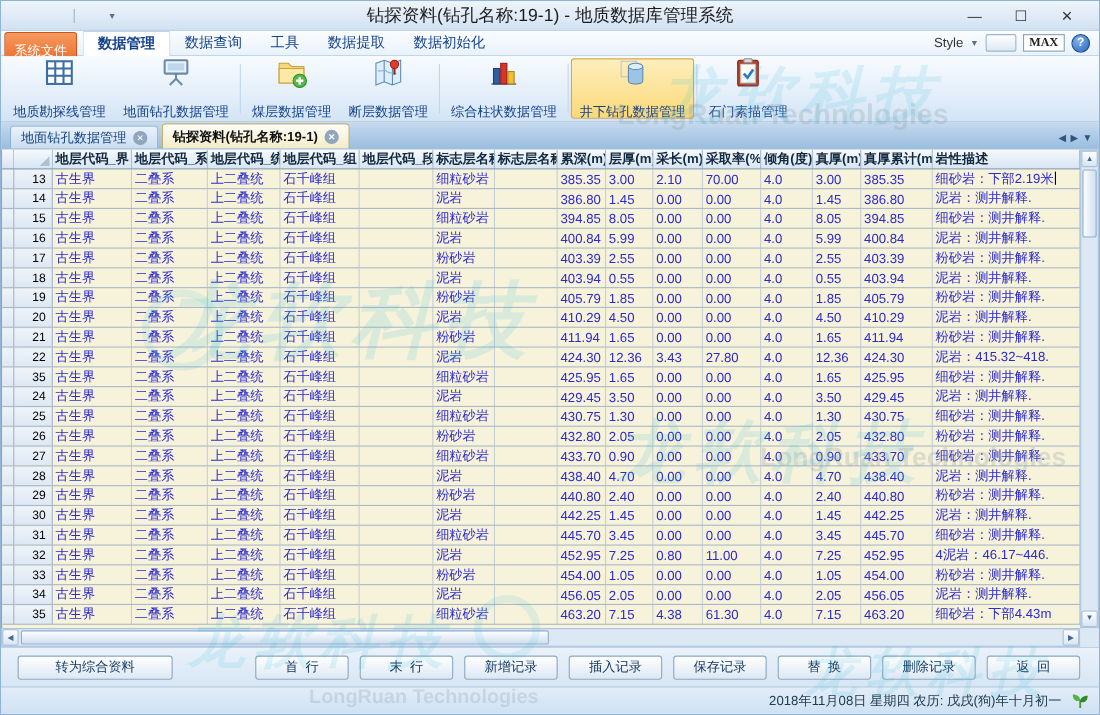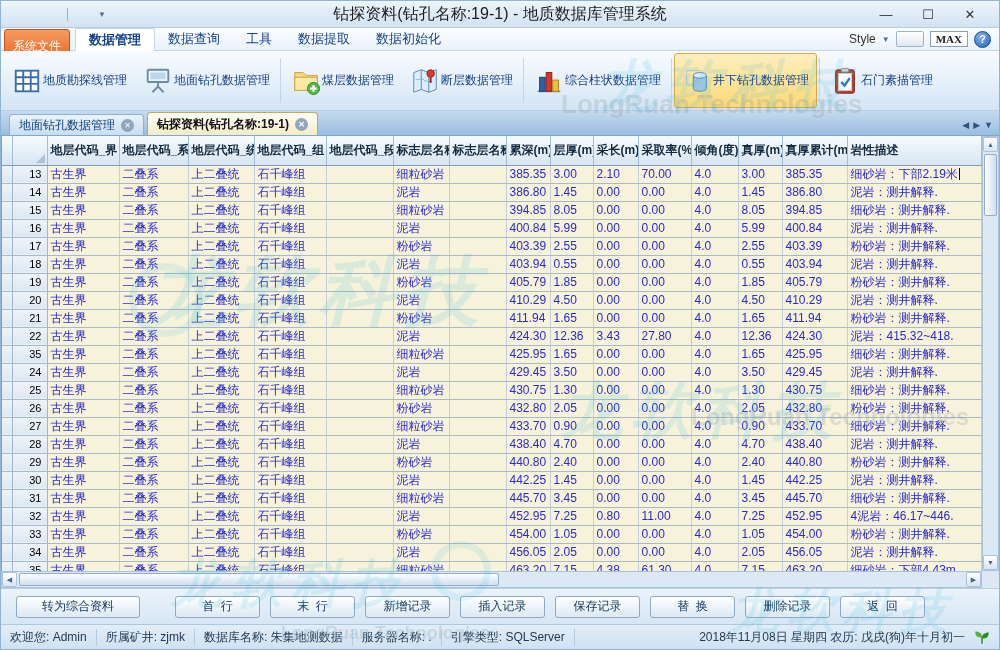--- a/index.html
+++ b/index.html
@@ -23,59 +23,59 @@
   .ribbon-tab { padding:0 13px; font-size:13px; color:#15428b; display:flex; align-items:center; }
   .ribbon-tab.active { background:#fff; border:1px solid #c2d6ea; border-bottom:none; border-radius:2px 2px 0 0; font-weight:bold; margin-bottom:-1px; }
   .ribbon-right { margin-left:auto; display:flex; align-items:center; gap:6px; padding-right:8px; font-size:12px; color:#333; }
   .style-arrow { font-size:8px; color:#55708a; }
   .skin-btn { width:28px; height:16px; background:linear-gradient(#ffffff,#dde8f2); border:1px solid #9db4ca; border-radius:2px; }
   .max-btn { padding:0 5px; height:16px; line-height:14px; background:#fff; border:1px solid #8aa0b8; font-family:"Liberation Serif",serif; font-weight:bold; font-size:11px; color:#222; }
   .help-btn { width:17px; height:17px; border-radius:50%; background:radial-gradient(circle at 35% 30%, #7db4ee, #2a62b8); color:#fff; font-weight:bold; font-size:11px; display:flex; align-items:center; justify-content:center; border:1px solid #1c4a90; }
 
   
   .toolbar { height:60px; flex:0 0 60px; background:linear-gradient(#f8fbfe,#e1edf9 65%,#d3e4f4); border-bottom:1px solid #b9cfe4; display:flex; align-items:stretch; padding:2px 3px; }
-  .tool-btn { display:flex; flex-direction:row; align-items:center; justify-content:center; gap:1px; padding:2px 7px; border:1px solid transparent; border-radius:3px; font-size:12px; color:#15428b; white-space:nowrap; }
+  .tool-btn { display:flex; flex-direction:column; align-items:center; justify-content:center; gap:12px; padding:2px 7px; border:1px solid transparent; border-radius:3px; font-size:12px; color:#15428b; white-space:nowrap; }
   .tool-btn.active { background:linear-gradient(#fdeebc,#fbd978); border-color:#d8a948; }
   .tool-icon svg { width:30px; height:30px; display:block; }
   .tool-sep { width:1px; background:#c3d6e8; margin:5px 2px; }
 
   
   .doctabs { height:25px; flex:0 0 25px; background:linear-gradient(#c6daee,#9abddf); border-bottom:1px solid #7fa8cf; display:flex; align-items:flex-end; padding:0 0 0 8px; }
   .doc-tabs-holder { display:flex; align-items:flex-end; }
   .doc-tab { height:21px; display:flex; align-items:center; gap:6px; padding:0 9px; font-size:12px; color:#14427f; background:linear-gradient(#eaf3fb,#c9ddf0); border:1px solid #8fb2d4; border-bottom:none; border-radius:4px 4px 0 0; margin-right:3px; white-space:nowrap; }
   .doc-tab.active { height:23px; background:linear-gradient(#fffef8,#f3ebc6); border-color:#c9a94e; font-weight:bold; color:#111; }
   .tab-close { width:13px; height:13px; border-radius:50%; background:#8fa6bc; color:#fff; font-size:8px; line-height:13px; text-align:center; flex:0 0 13px; }
   .doctab-nav { margin-left:auto; display:flex; gap:4px; align-items:center; padding:0 6px 5px 0; }
   .nav-glyph { font-size:9px; color:#2d567e; }
 
   
   .grid-area { flex:1 1 auto; position:relative; background:#cfe0f0; }
   .grid-wrap { position:absolute; left:0; top:0; right:17px; bottom:17px; overflow:hidden; border-left:1px solid #7fa0c0; background:#f7f2da; }
   table { border-collapse:collapse; table-layout:fixed; width:100%; }
-  th { height:29px; background:linear-gradient(#f6fafd,#d7e5f3); border-right:1px solid #a4bcd4; border-bottom:1px solid #7f9cba; font-size:12px; color:#13293f; font-weight:bold; text-align:left; padding:0 3px; overflow:hidden; white-space:nowrap; }
+  th { height:17px; background:linear-gradient(#f6fafd,#d7e5f3); border-right:1px solid #a4bcd4; border-bottom:1px solid #7f9cba; font-size:12px; color:#13293f; font-weight:bold; text-align:left; padding:0 3px; overflow:hidden; white-space:nowrap; }
   th.rownum-h { position:relative; }
   .corner-tri { position:absolute; right:2px; bottom:2px; width:0; height:0; border-left:9px solid transparent; border-bottom:9px solid #aec2d4; }
   td { height:18px; font-size:12px; padding:0 3px; overflow:hidden; white-space:nowrap; border-right:1px solid #c6cfd8; border-bottom:1px solid #a9b9c8; background:#f7f2da; color:#2a2ad0; }
   td.ind, td.rownum { background:linear-gradient(#eef3f9,#dde8f3); border-right:1px solid #9fb6cc; }
   td.rownum { color:#000; font-size:11px; text-align:right; padding-right:5px; }
   .caret { display:inline-block; width:1px; height:12px; background:#000; margin-left:1px; vertical-align:-2px; }
 
   
   .vscroll { position:absolute; right:0; top:0; width:17px; bottom:17px; background:#dce8f4; border:1px solid #aac2da; display:flex; flex-direction:column; }
   .hscroll { position:absolute; left:0; bottom:0; height:17px; right:17px; background:#dce8f4; border:1px solid #aac2da; display:flex; }
   .scroll-btn { flex:0 0 15px; display:flex; align-items:center; justify-content:center; font-size:7px; color:#44688f; background:linear-gradient(#fdfeff,#d8e5f2); border:1px solid #aac2da; border-radius:2px; }
   .vthumb { flex:0 0 62px; margin:2px 1px; background:linear-gradient(90deg,#fdfeff,#cfdfef); border:1px solid #93aecb; border-radius:2px; }
   .hthumb { flex:0 0 480px; margin:1px 2px; background:linear-gradient(#fdfeff,#cfdfef); border:1px solid #93aecb; border-radius:2px; }
   .scroll-fill { flex:1; }
   .scroll-corner { position:absolute; right:0; bottom:0; width:17px; height:17px; background:#dce8f4; }
 
   
   .footer { height:36px; flex:0 0 36px; background:linear-gradient(#eaf2fa,#d7e6f4); border-top:1px solid #b8cfe4; display:flex; align-items:center; padding-left:15px; }
   .f-btn { height:22px; width:85px; margin-right:10px; font-size:12px; color:#10355e; background:linear-gradient(#ffffff,#dce8f3); border:1px solid #8fa9c3; border-radius:3px; white-space:pre; font-family:"Liberation Sans",sans-serif; }
-  .f-btn.wide { width:124px; margin-right:35px; }
+  .f-btn.wide { width:141px; margin-right:75px; }
 
   
   .statusbar { height:25px; flex:0 0 25px; background:linear-gradient(#e2edf8,#cfe1f2); border-top:1px solid #b0c8de; display:flex; align-items:center; font-size:12px; color:#223b52; }
   .sb-item { padding:0 9px; border-right:1px solid #b6cbdf; white-space:nowrap; }
   .sb-date { margin-left:auto; padding-right:8px; white-space:nowrap; }
   .plant { width:18px; height:18px; margin-right:8px; }
 
   
   .wm { position:absolute; pointer-events:none; z-index:6; font-weight:bold; white-space:nowrap; }
   .wm-cn { color:#35bedd; opacity:.14; letter-spacing:8px;font-style:italic; }
@@ -725,27 +725,20 @@
       <button class="f-btn">末  行</button>
       <button class="f-btn">新增记录</button>
       <button class="f-btn">插入记录</button>
       <button class="f-btn">保存记录</button>
       <button class="f-btn">替  换</button>
       <button class="f-btn">删除记录</button>
       <button class="f-btn">返  回</button>
     </div>
 
   <div class="statusbar">
-    <span style="display:flex;">
-        <span class="sb-item">欢迎您: Admin</span>
-        <span class="sb-item">所属矿井: zjmk</span>
-        <span class="sb-item">数据库名称: 朱集地测数据</span>
-        <span class="sb-item">服务器名称: .</span>
-        <span class="sb-item">引擎类型: SQLServer</span>
-      </span>
     <span class="sb-date">2018年11月08日  星期四  农历: 戊戌(狗)年十月初一</span>
     <span class="plant">
       <svg viewBox="0 0 16 16" width="18" height="18">
           <path d="M8 14V7" stroke="#3f9c35" stroke-width="1.5" fill="none"></path>
           <path d="M8 8C8 5 6 3 2 3c0 4 2 6 6 5z" fill="#53b43f"></path>
           <path d="M8 9c0-3 2-5 6-5 0 4-2 6-6 5z" fill="#2e8a22"></path>
         </svg>
     </span>
   </div>
 

